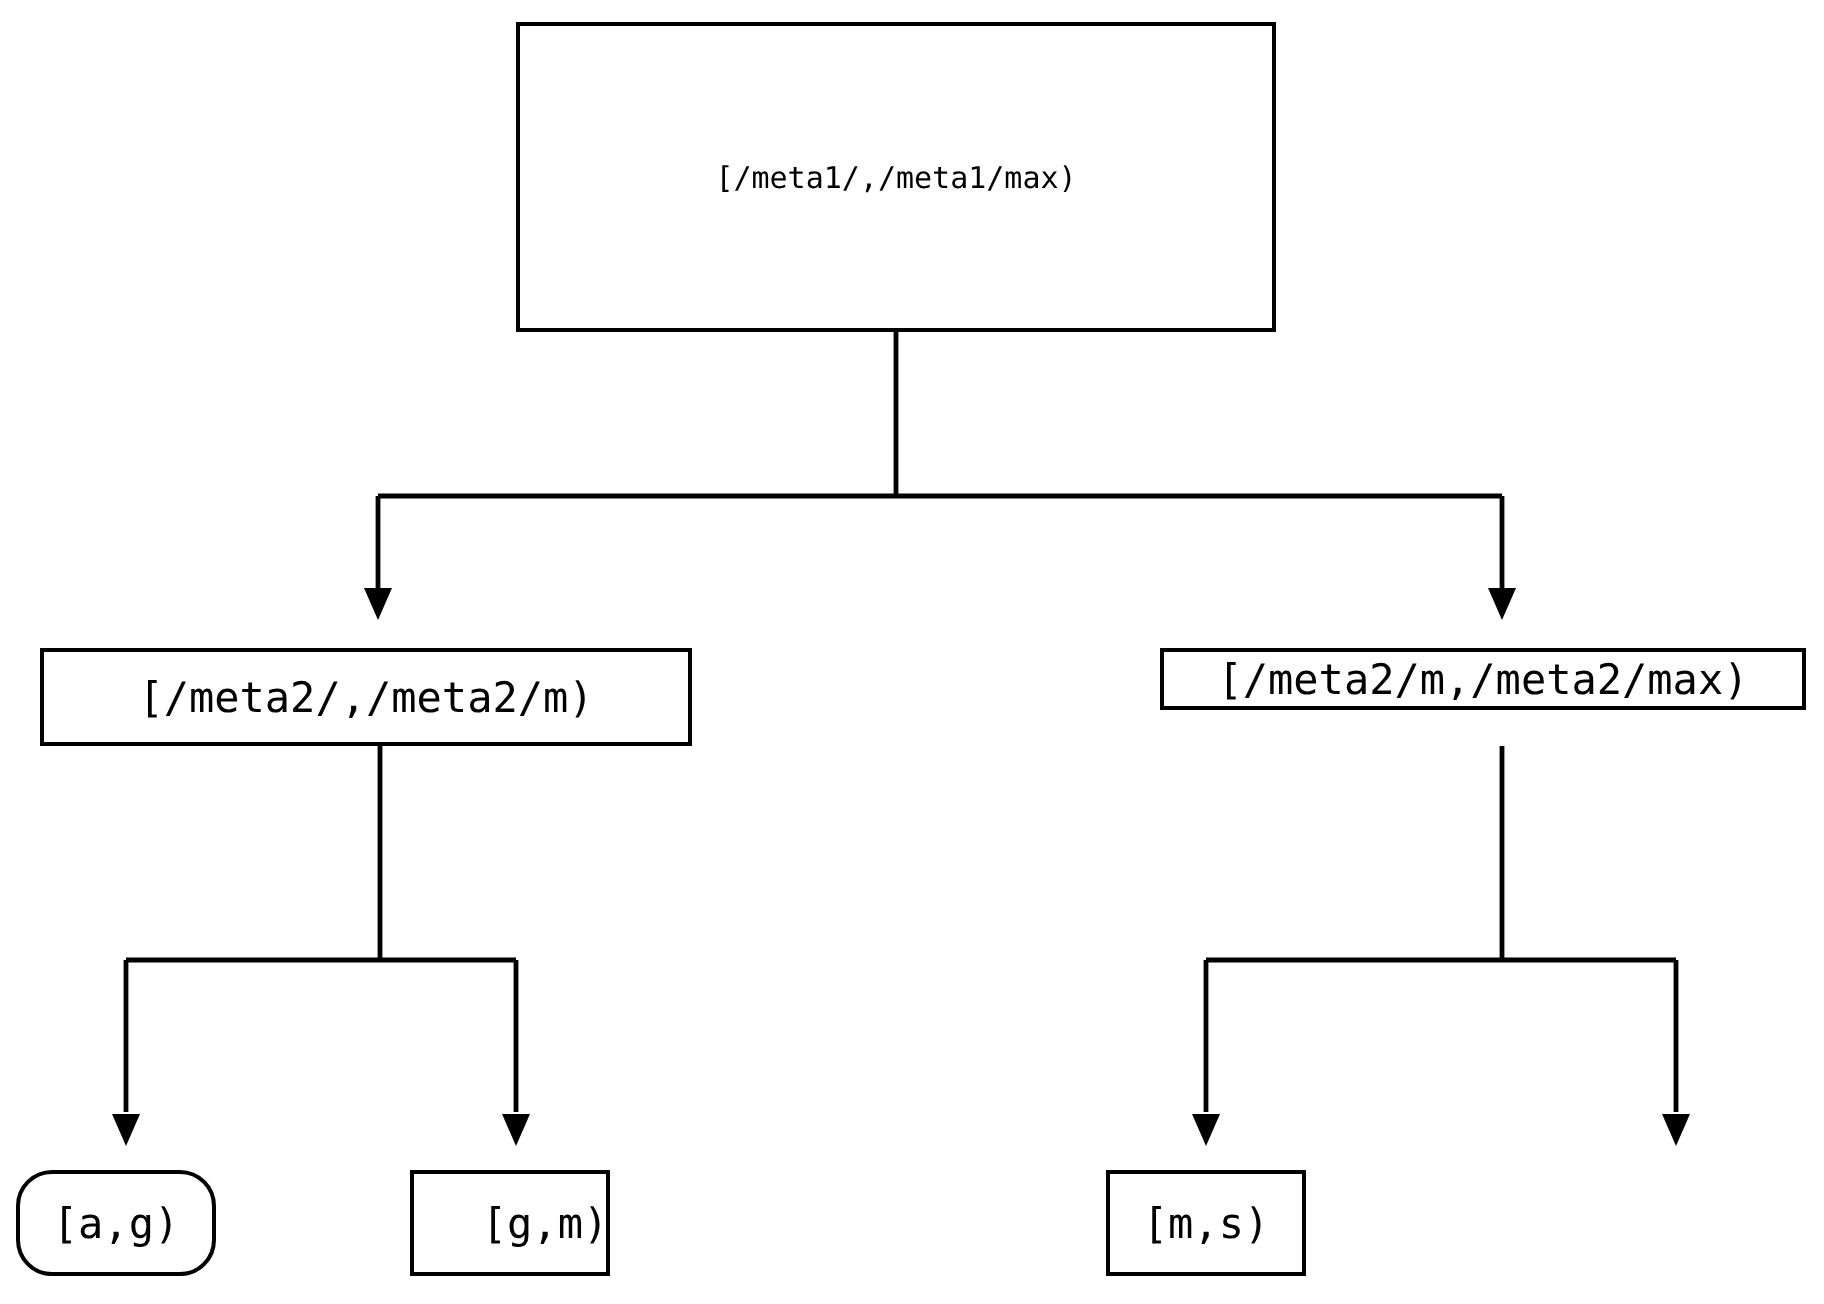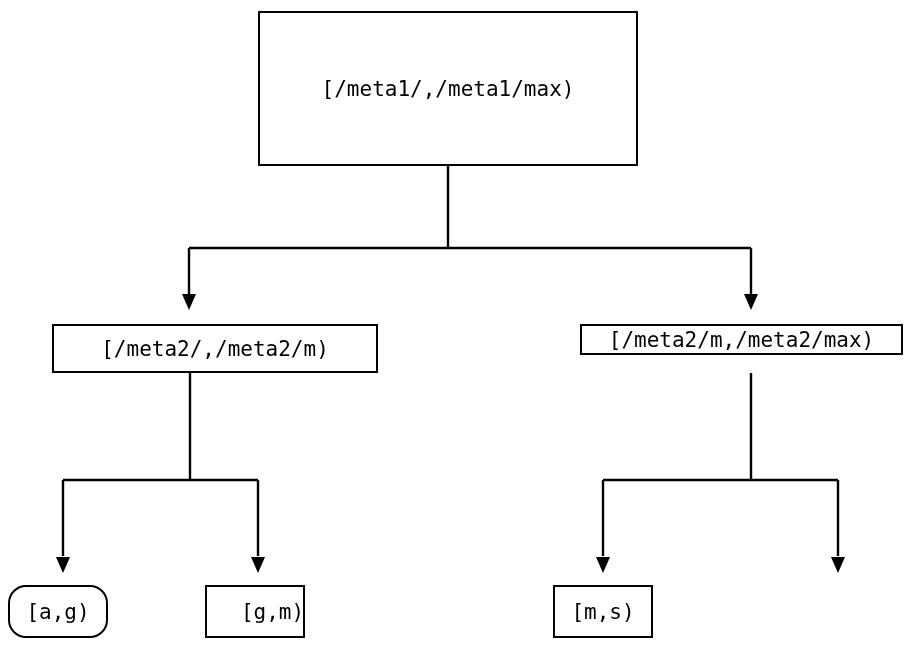--- a/index.html
+++ b/index.html
@@ -22,21 +22,21 @@
     border: 2px solid #000000;
     background: #ffffff;
     display: flex;
     align-items: center;
     justify-content: center;
     color: #000000;
     letter-spacing: 0px;
     white-space: nowrap;
   }
   .node-root {
-    font-size: 21px;
+    font-size: 15px;
   }
   .node-mid {
     font-size: 21px;
   }
   .node-leaf {
     font-size: 21px;
   }
   .edge-layer {
     position: absolute;
     left: 0;
@@ -80,21 +80,21 @@
     <path class="edge-line" d="M 751 373 L 751 480"></path>
     <path class="edge-line" d="M 603 480 L 838 480"></path>
     <path class="edge-line" d="M 603 480 L 603 556"></path>
     <path class="edge-line" d="M 838 480 L 838 556"></path>
     <polygon class="arrow-head" points="596,557 610,557 603,573"></polygon>
     <polygon class="arrow-head" points="831,557 845,557 838,573"></polygon>
   </svg>
 
   <div class="node node-root" style="left:258px; top:11px; width:380px; height:155px;">[/meta1/,/meta1/max)</div>
 
-  <div class="node node-mid" style="left:20px; top:324px; width:326px; height:49px;margin-left:32px;">[/meta2/,/meta2/m)</div>
+  <div class="node node-mid" style="left:20px; top:324px; width:326px; height:49px;">[/meta2/,/meta2/m)</div>
 
   <div class="node node-mid" style="left:580px; top:324px; width:323px; height:31px;">[/meta2/m,/meta2/max)</div>
 
   <div class="node node-leaf" style="left:8px; top:585px; width:100px; height:53px;border-radius:18px;">[a,g)</div>
 
   <div class="node node-leaf" style="left:205px; top:585px; width:100px; height:53px;padding-left:35px;">[g,m)</div>
 
   <div class="node node-leaf" style="left:553px; top:585px; width:100px; height:53px;">[m,s)</div>
 
 

